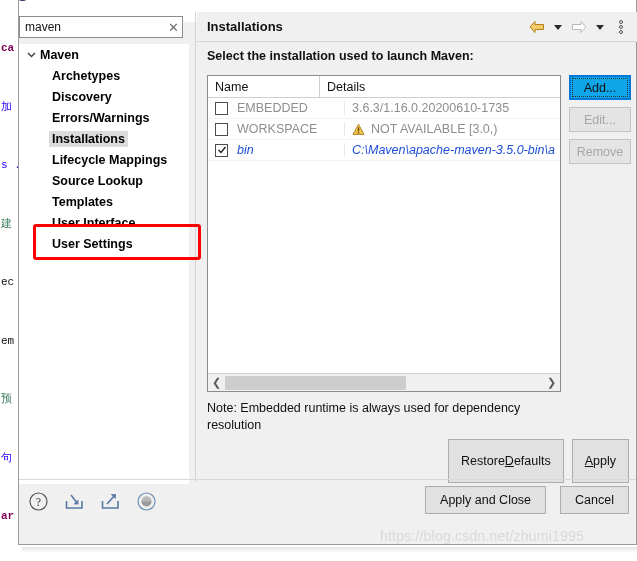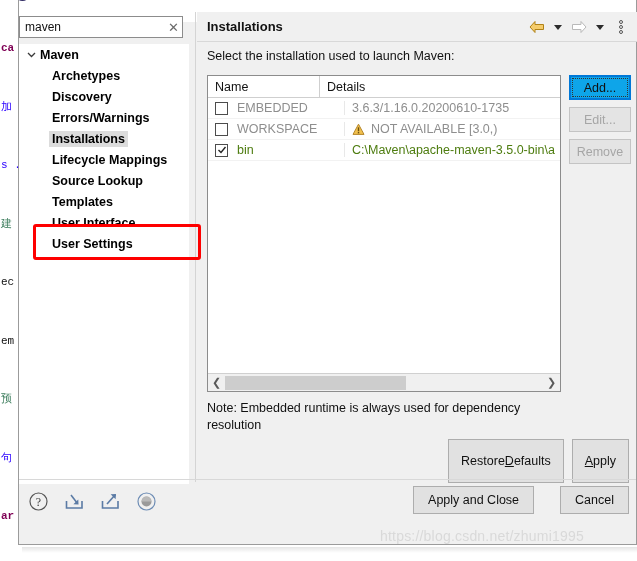--- a/index.html
+++ b/index.html
@@ -185,21 +185,21 @@
     border-top: 5px solid #2b2b2b;
   }
   .dots-menu { display: flex; flex-direction: column; gap: 1px; align-items: center; }
   .dots-menu i {
     width: 4px; height: 4px; border-radius: 50%;
     border: 1px solid #555; box-sizing: border-box; display: block;
   }
 
   .page-desc {
     position: absolute; left: 188px; top: 57px;
-    font-size: 12.5px; color: #111;
+    font-size: 12.5px; color: #111; font-weight: bold;
   }
 
   
   .table-wrap {
     position: absolute; left: 188px; top: 83px;
     width: 354px; height: 317px;
     border: 1px solid #8c8c8c;
     background: #ffffff;
     box-sizing: border-box;
     overflow: hidden;
@@ -236,21 +236,21 @@
     border: 1px solid #4c4c4c;
     background: #fff;
     box-sizing: border-box;
     display: inline-flex; align-items: center; justify-content: center;
     margin-right: 9px;
     flex: 0 0 auto;
   }
   .chk svg { display: none; }
   .chk.on svg { display: block; }
   .row-dim { color: #8e8e8e; }
-  .row-on  { color: #4d7c0f; }
+  .row-on  { color: #1d4ed8; font-style: italic; }
   .warn-icon {
     width: 13px; height: 13px; margin-right: 6px;
     flex: 0 0 auto; display: inline-block;
   }
   .tbl-filler { height: 1px; }
 
   .hscroll {
     position: absolute; left: 0; bottom: 0;
     width: 100%; height: 18px;
     background: #f0f0f0;
@@ -314,21 +314,21 @@
   }
 
   
   .footer-icons {
     position: absolute; left: 8px; top: 498px;
     display: flex; align-items: center; gap: 13px;
   }
   .ficon { width: 23px; height: 23px; display: block; }
   .footer-btns {
     position: absolute; right: 7px; top: 494px;
-    display: flex; gap: 26px;
+    display: flex; gap: 14px;
   }
   .footer-btns .btn { height: 28px; padding: 0 14px; }
 
   
   .watermark {
     position: absolute; left: 380px; top: 528px;
     font-size: 14px;
     color: #d9d9d9;
     letter-spacing: .2px;
     white-space: nowrap;

